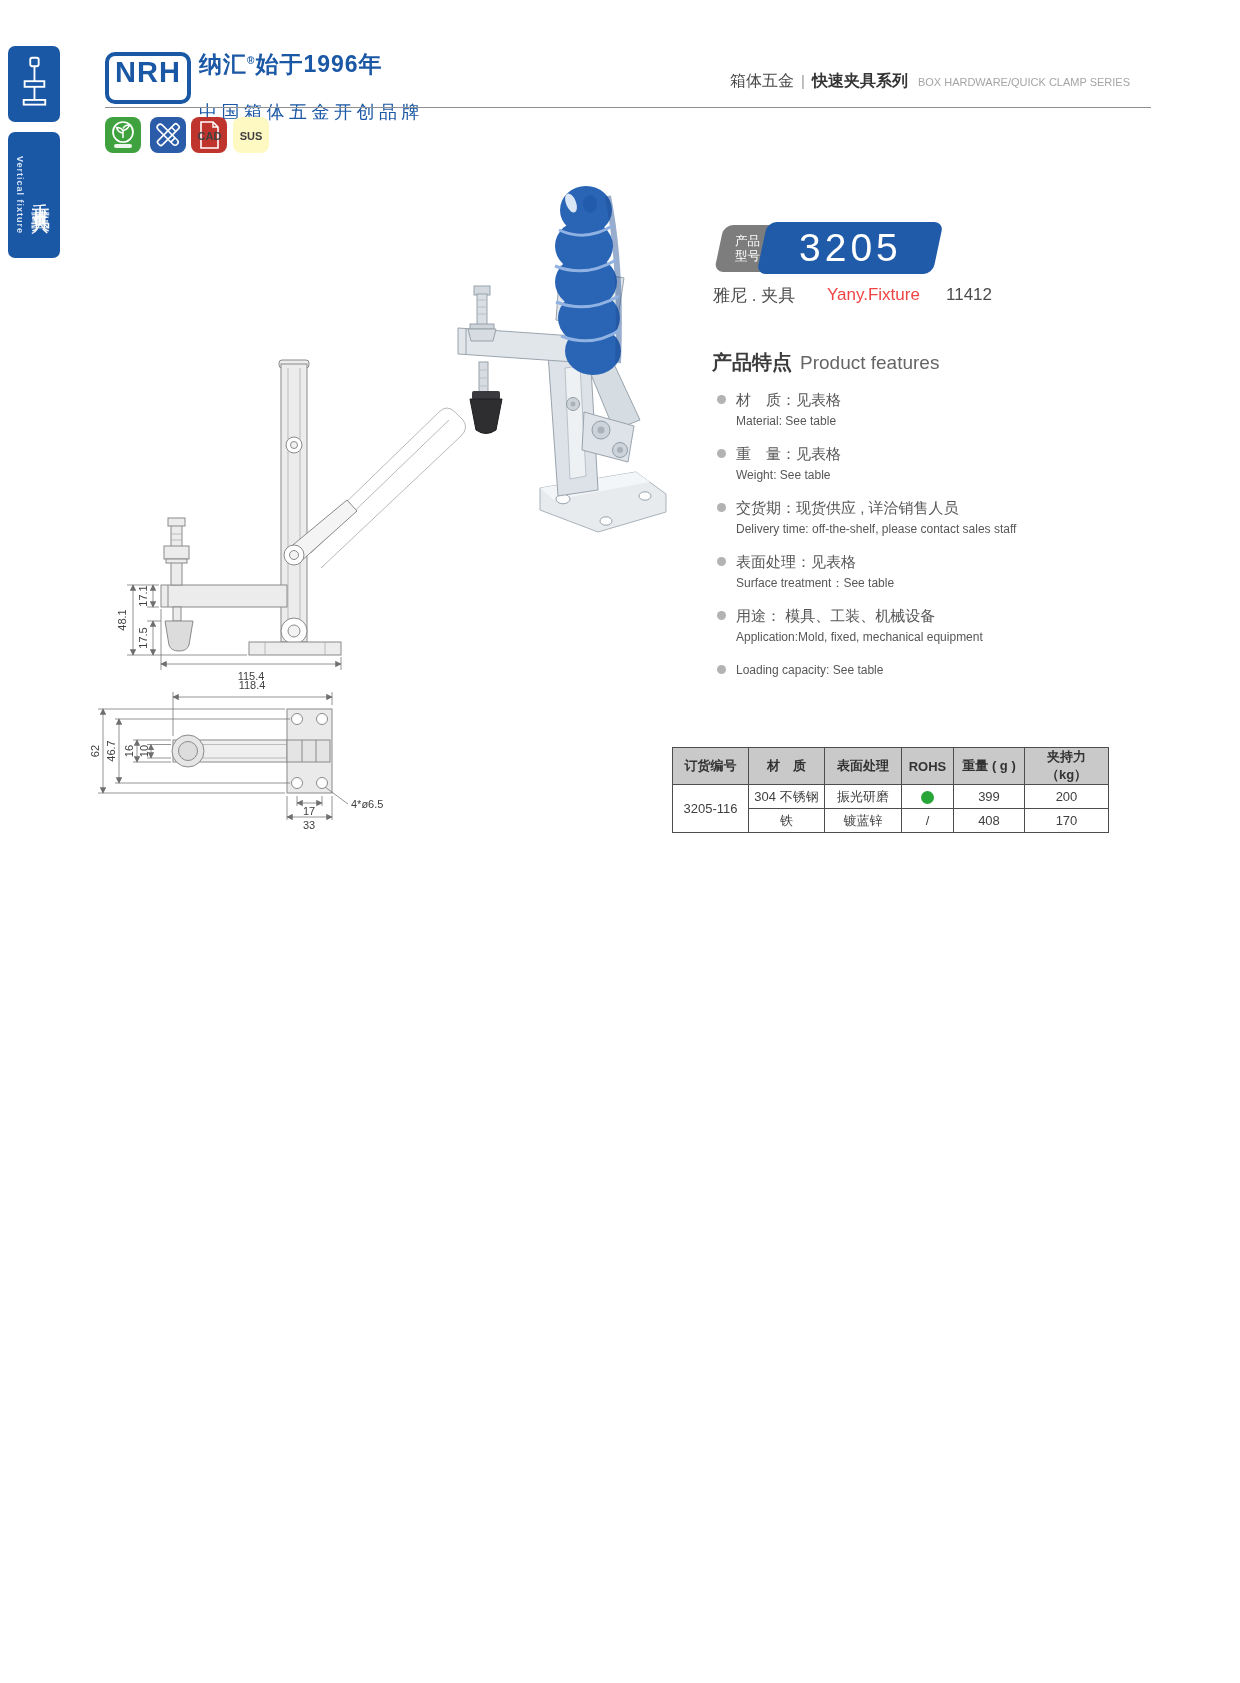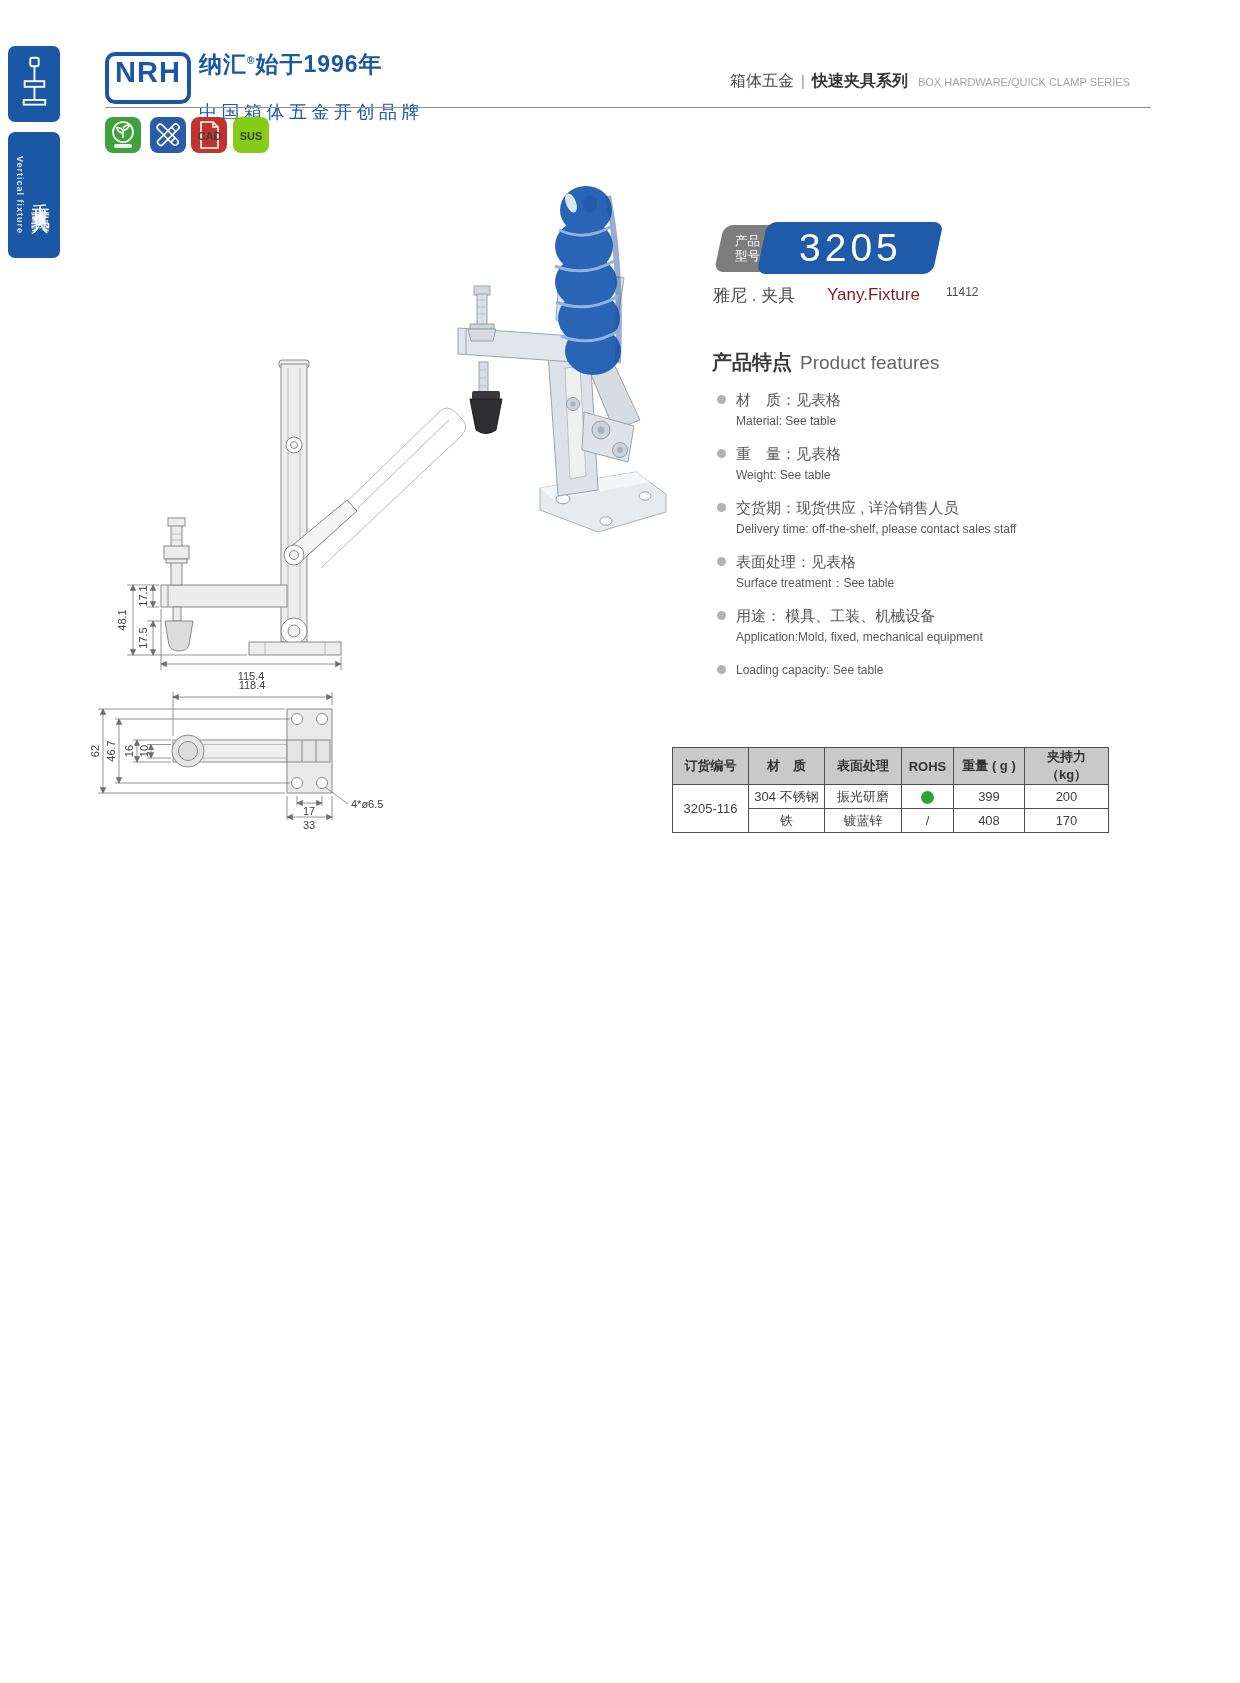--- a/index.html
+++ b/index.html
@@ -28,34 +28,34 @@
   .series-cn-right{font-size:16px;color:#343434;font-weight:bold}
   .series-en{font-size:11px;color:#a5a5a5;margin-left:10px}
   .hrule{position:absolute;left:105px;top:107px;width:1046px;height:1px;background:#909090}
 
   
   .cert{position:absolute;top:117px;width:36px;height:36px;border-radius:8px;
         display:flex;align-items:center;justify-content:flex-end}
   .cert.eco{left:105px;background:#3fa23e}
   .cert.tools{left:150px;background:#2b5ca9}
   .cert.cad{left:191px;background:#c0342e}
-  .cert.sus{left:233px;background:#84cc16}
+  .cert.sus{left:233px;background:#fef9c3}
 
   
   .badge-gray{position:absolute;left:719px;top:225px;width:57px;height:47px;background:#7d7d7d;
               border-radius:9px;transform:skewX(-12deg);display:flex;align-items:center;justify-content:center}
   .badge-gray .txt{transform:skewX(12deg);color:#fff;font-size:12.5px;line-height:15px;
                    text-align:center;font-weight:500}
   .badge-blue{position:absolute;left:762px;top:222px;width:176px;height:52px;background:#1f5ba9;
               border-radius:9px;transform:skewX(-12deg);display:flex;align-items:center;justify-content:center}
   .badge-blue .txt{transform:skewX(12deg);color:#fff;font-size:39px;letter-spacing:4px;font-weight:500}
 
   .sub-cn{position:absolute;left:713px;top:284px;font-size:17px;color:#4c4c4c}
-  .sub-en{position:absolute;left:827px;top:285px;font-size:17px;color:#7f1d1d}
-  .sub-code{position:absolute;left:946px;top:285px;font-size:12px;color:#4c4c4c}
+  .sub-en{position:absolute;left:827px;top:285px;font-size:17px;color:#ef4444}
+  .sub-code{position:absolute;left:946px;top:285px;font-size:17px;color:#4c4c4c}
 
   
   .feat-title{position:absolute;left:712px;top:349px;white-space:nowrap}
   .feat-title .cnt{font-size:20px;font-weight:bold;color:#3c3c3c}
   .feat-title .ent{font-size:19px;color:#666;margin-left:8px}
   .feat{position:absolute;left:713px;width:440px}
   .feat .bullet{position:absolute;left:4px;top:6px;width:9px;height:9px;border-radius:50%;background:#b3b3b3}
   .feat .cn{margin-left:23px;font-size:15px;color:#575757;line-height:21px;white-space:nowrap}
   .feat .en{margin-left:23px;font-size:12px;color:#575757;line-height:23px;white-space:nowrap}
 

